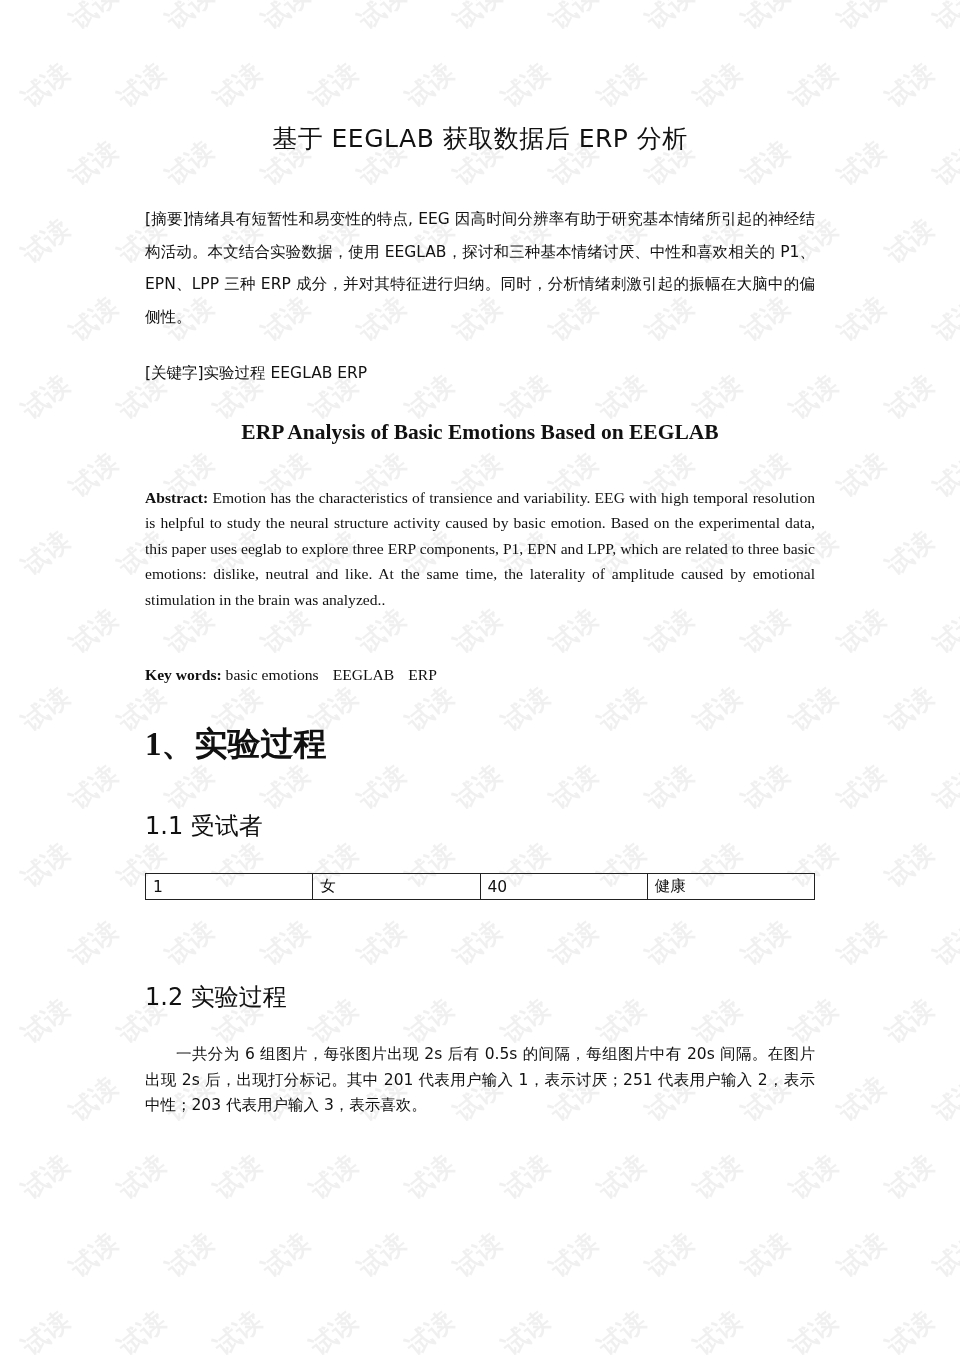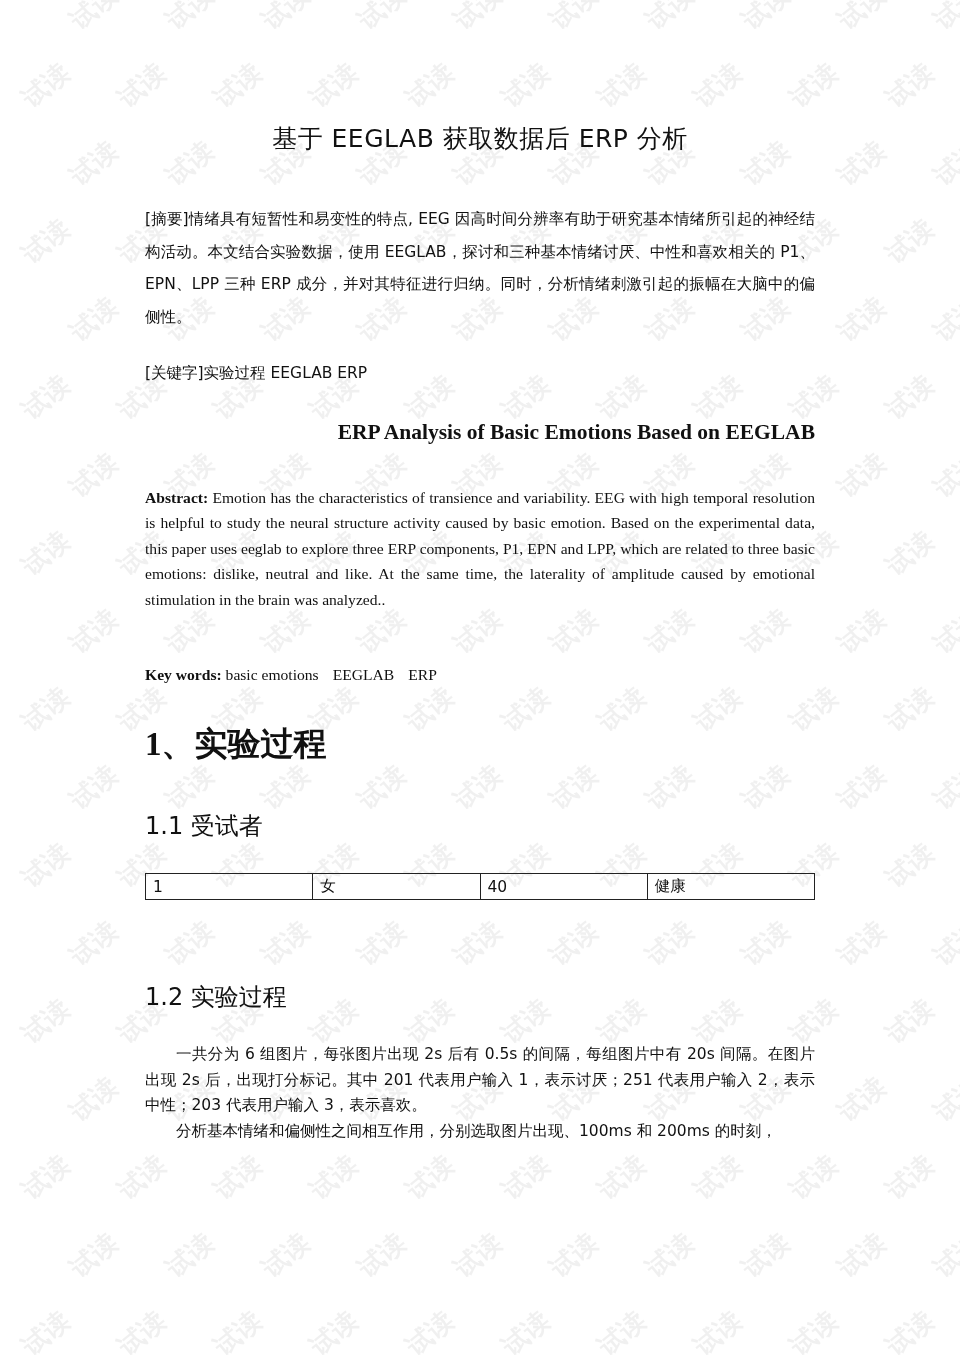--- a/index.html
+++ b/index.html
@@ -4,21 +4,21 @@
 <style>
   html, body { margin: 0; padding: 0; background: #ffffff; }
   body { width: 960px; height: 1357px; position: relative; overflow: hidden; font-family: "DejaVu Sans", sans-serif; color: #111; }
   .watermark-layer { position: absolute; inset: 0; pointer-events: none; z-index: 0; }
   .wm { position: absolute; font-size: 26px; color: rgba(0,0,0,0.06); transform: rotate(-40deg); font-family: "DejaVu Sans", sans-serif; font-weight: bold; white-space: nowrap; }
   .page { position: absolute; left: 145px; top: 0; width: 670px; z-index: 1; }
   .title-cn { position: absolute; top: 122px; left: 0; width: 670px; text-align: center; font-size: 25px; letter-spacing: 0.5px; }
   .para-cn { position: absolute; left: 0; width: 670px; font-size: 15.5px; line-height: 32.5px; text-align: justify; }
   .abstract-cn { top: 203px; }
   .keywords-cn { top: 357px; }
-  .title-en { position: absolute; top: 420px; left: 0; width: 670px; text-align: right; font-family: "Liberation Serif", serif; font-weight: bold; font-size: 21.5px; }
+  .title-en { position: absolute; top: 420px; left: 0; width: 670px; text-align: center; font-family: "Liberation Serif", serif; font-weight: bold; font-size: 21.5px; }
   .abstract-en { position: absolute; top: 485px; left: 0; width: 670px; font-family: "Liberation Serif", serif; font-size: 15.6px; line-height: 25.4px; text-align: justify; }
   .abstract-en b, .keywords-en b { font-weight: bold; }
   .keywords-en { position: absolute; top: 666px; left: 0; width: 670px; font-family: "Liberation Serif", serif; font-size: 15.6px; }
   .kw-gap { display: inline-block; width: 14px; }
   .h1 { position: absolute; top: 722px; left: 0; font-size: 33px; font-weight: bold; font-family: Liberation Serif, serif; }
   .h2 { position: absolute; left: 0; font-size: 24px; }
   .h2-a { top: 810px; text-align: right; }
   .h2-b { top: 981px; }
   table.subjects { position: absolute; top: 873px; left: 0; width: 670px; border-collapse: collapse; font-size: 15.5px; }
   table.subjects td { border: 1px solid #222; padding: 1px 6px 1px 7px; height: 23px; width: 25%; vertical-align: middle; }
@@ -237,16 +237,15 @@
       <td>40</td>
       <td>健康</td>
     </tr>
   </tbody>
     </table>
 
   <div class="h2 h2-b">1.2 实验过程</div>
 
   <div class="body-text">
     <p>一共分为 6 组图片，每张图片出现 2s 后有 0.5s 的间隔，每组图片中有 20s 间隔。在图片出现 2s 后，出现打分标记。其中 201 代表用户输入 1，表示讨厌；251 代表用户输入 2，表示中性；203 代表用户输入 3，表示喜欢。</p>
-    <p>分析基本情绪和偏侧性之间相互作用，分别选取图片出现、100ms 和 200ms 的时刻，</p>
   </div>
 
 </div>
 
 </body></html>

